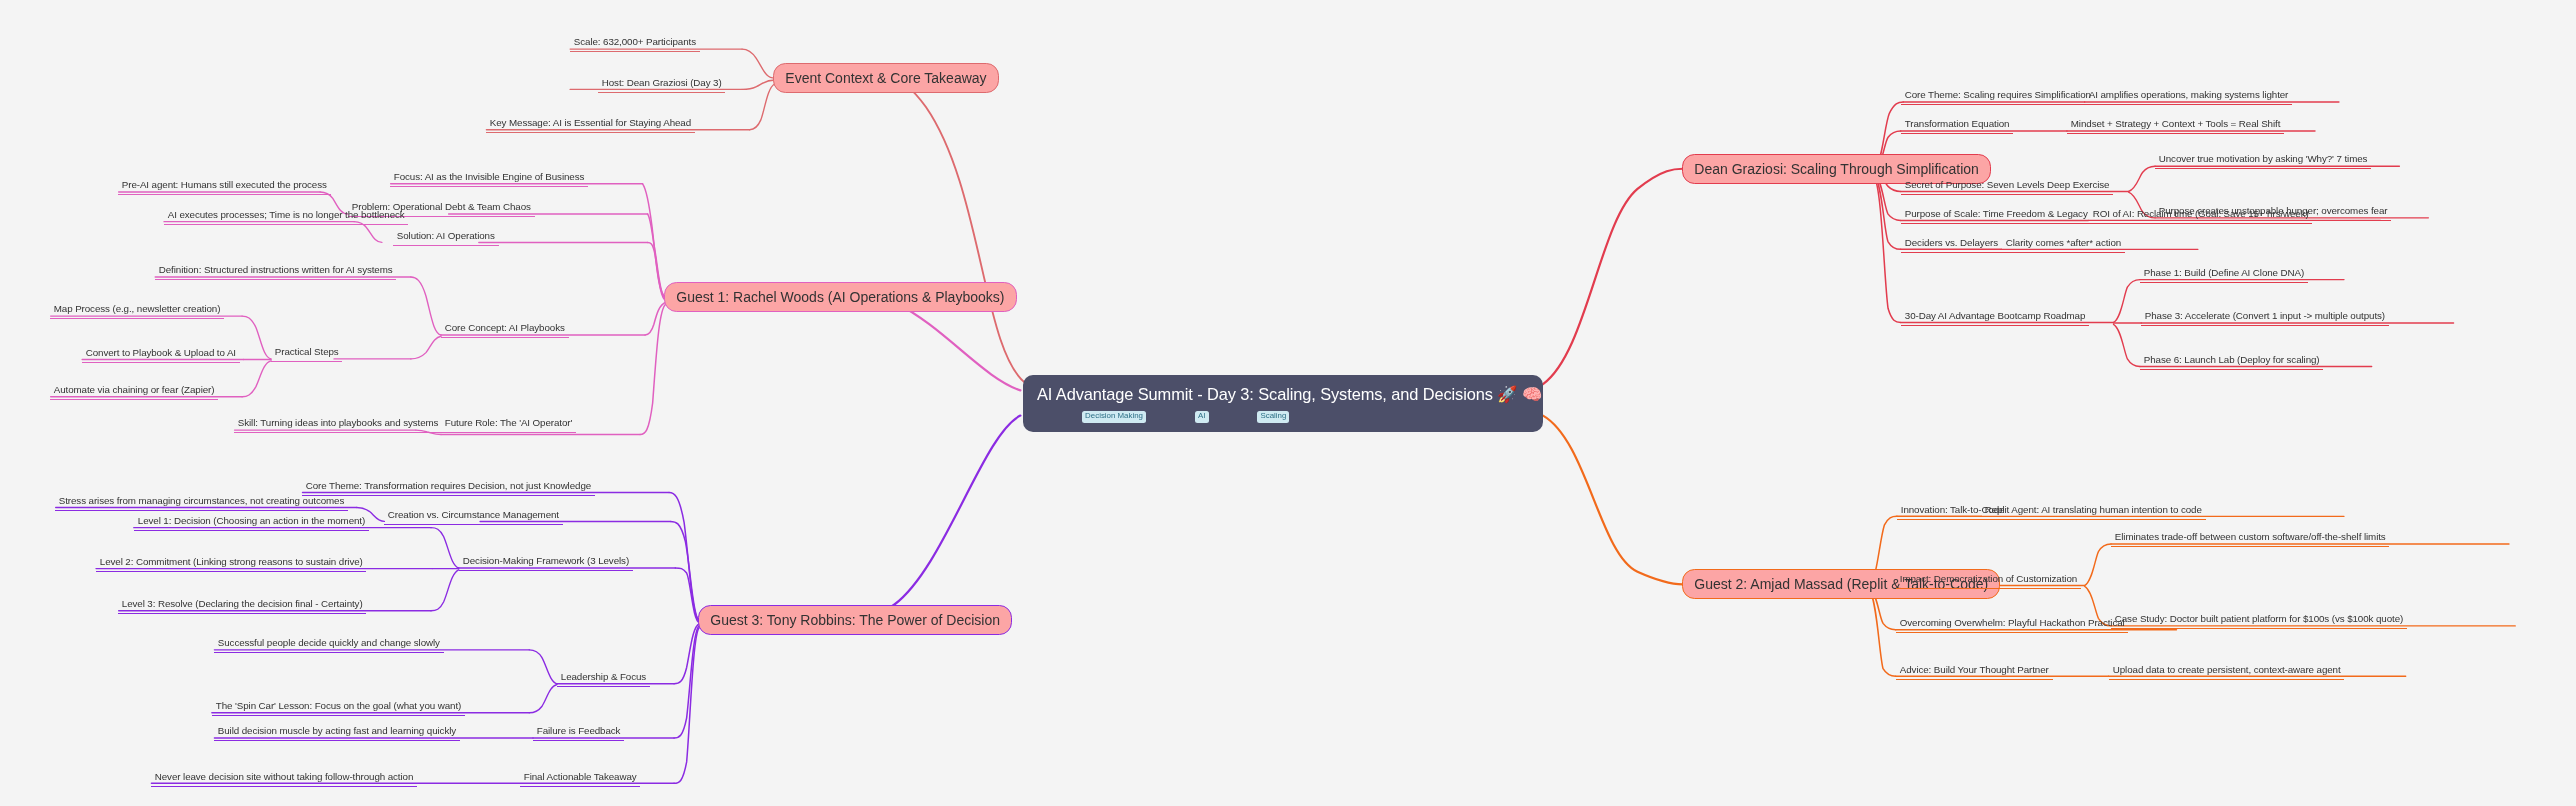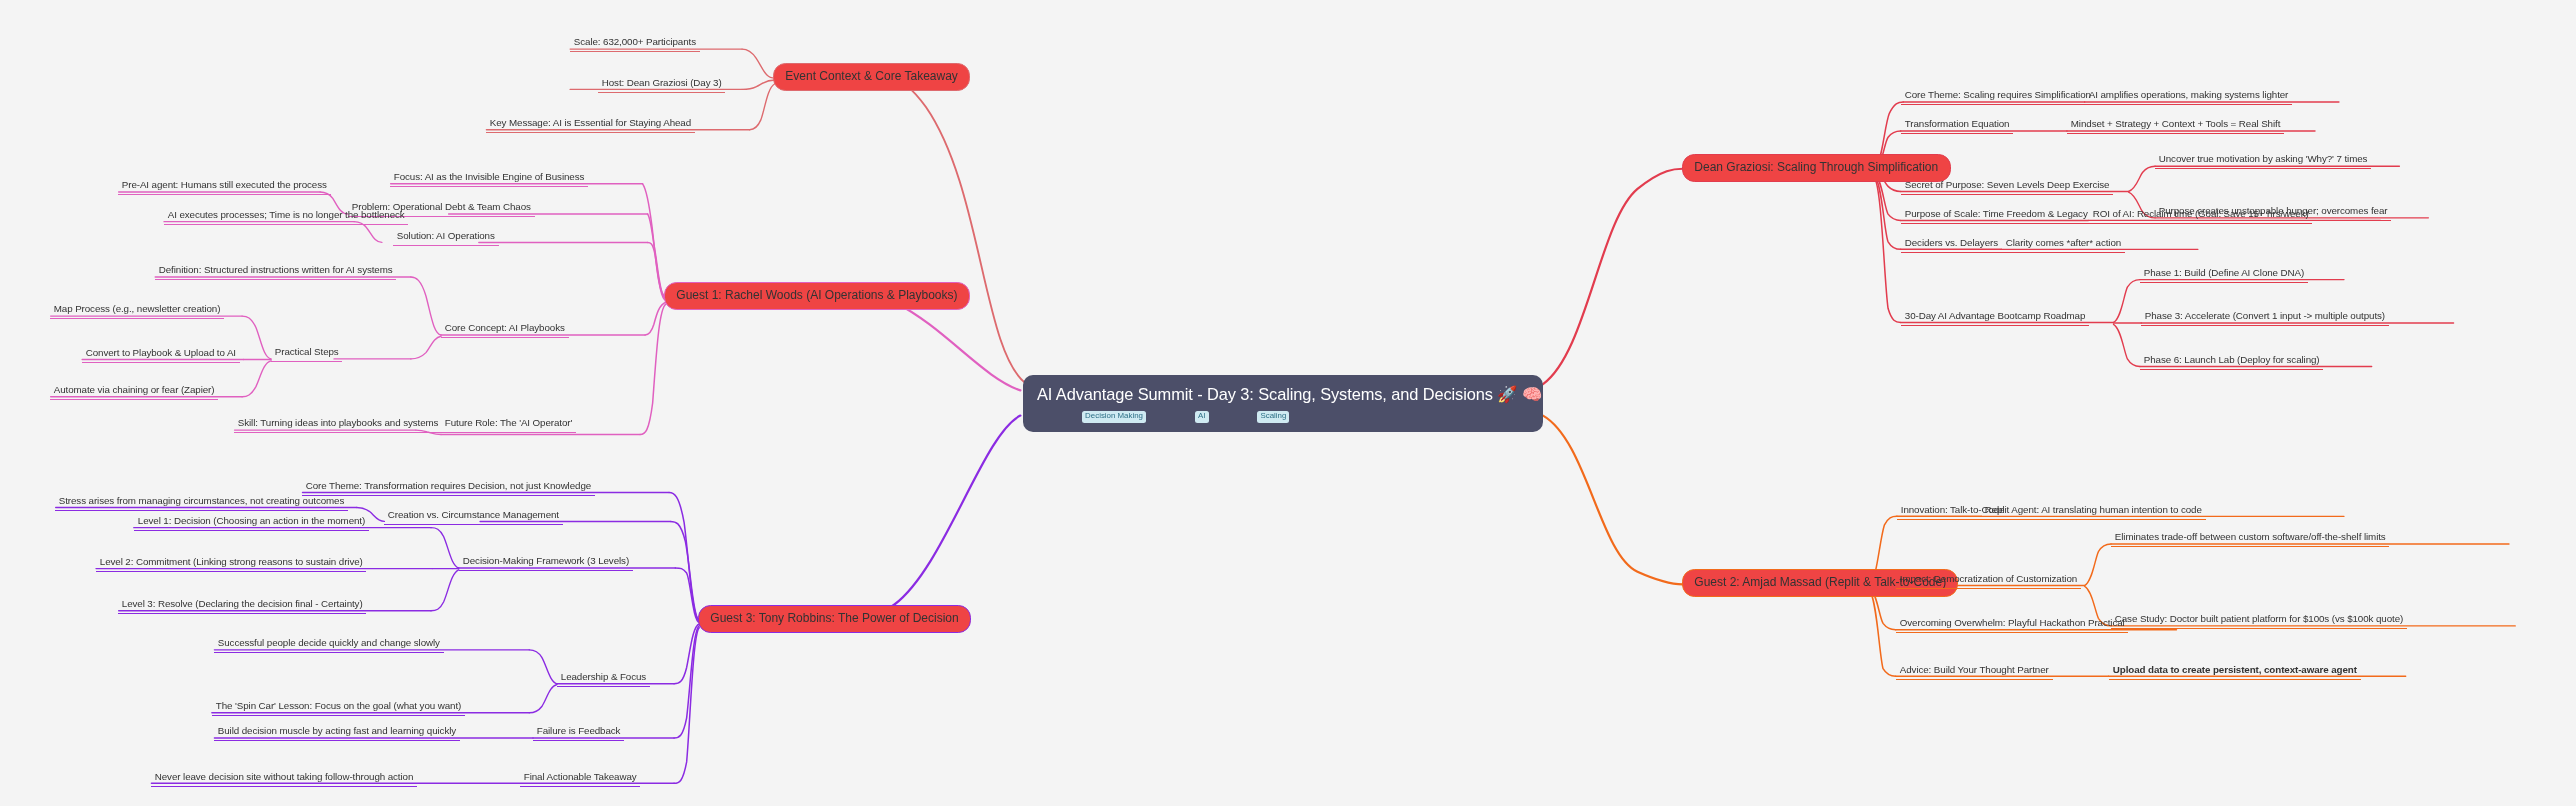--- a/index.html
+++ b/index.html
@@ -27,23 +27,23 @@
     line-height: 1.15;
   }
   
   .leaf {
     font-size: 9.8px;
     padding: 1.3px 3.8px 3.1px 3.8px;
     letter-spacing: -0.1px;
   }
   
   .pill {
-    font-size: 12px;
+    font-size: 14px;
     padding: 5.7px 11.3px 6.3px 11.3px;
-    background: #ef4444;
+    background: #fca5a5;
     border-radius: 12.6px;
     border: 1.6px solid #cccccc;
     color: #333333;
     text-align: center;
   }
   
   #root-node {
     position: absolute;
     background: #4c4f69;
     border-radius: 10px;
@@ -414,18 +414,18 @@
     <span>Case Study: Doctor built patient platform for $100s (vs $100k quote)</span>
   </div>
 
   <div class="node leaf" style="left:1896px; top:616px; border-bottom:1.5px solid #f26a1b;">
     <span>Overcoming Overwhelm: Playful Hackathon Practical</span>
   </div>
 
   <div class="node leaf" style="left:1896px; top:663px; border-bottom:1.5px solid #f26a1b;">
     <span>Advice: Build Your Thought Partner</span>
   </div>
-  <div class="node leaf" style="left:2109px; top:663px; border-bottom:1.4px solid #f26a1b;font-weight:bold;">
+  <div class="node leaf" style="left:2109px; top:663px; border-bottom:1.4px solid #f26a1b;">
     <span>Upload data to create persistent, context-aware agent</span>
   </div>
 
 </div>
 
 
 </body></html>

